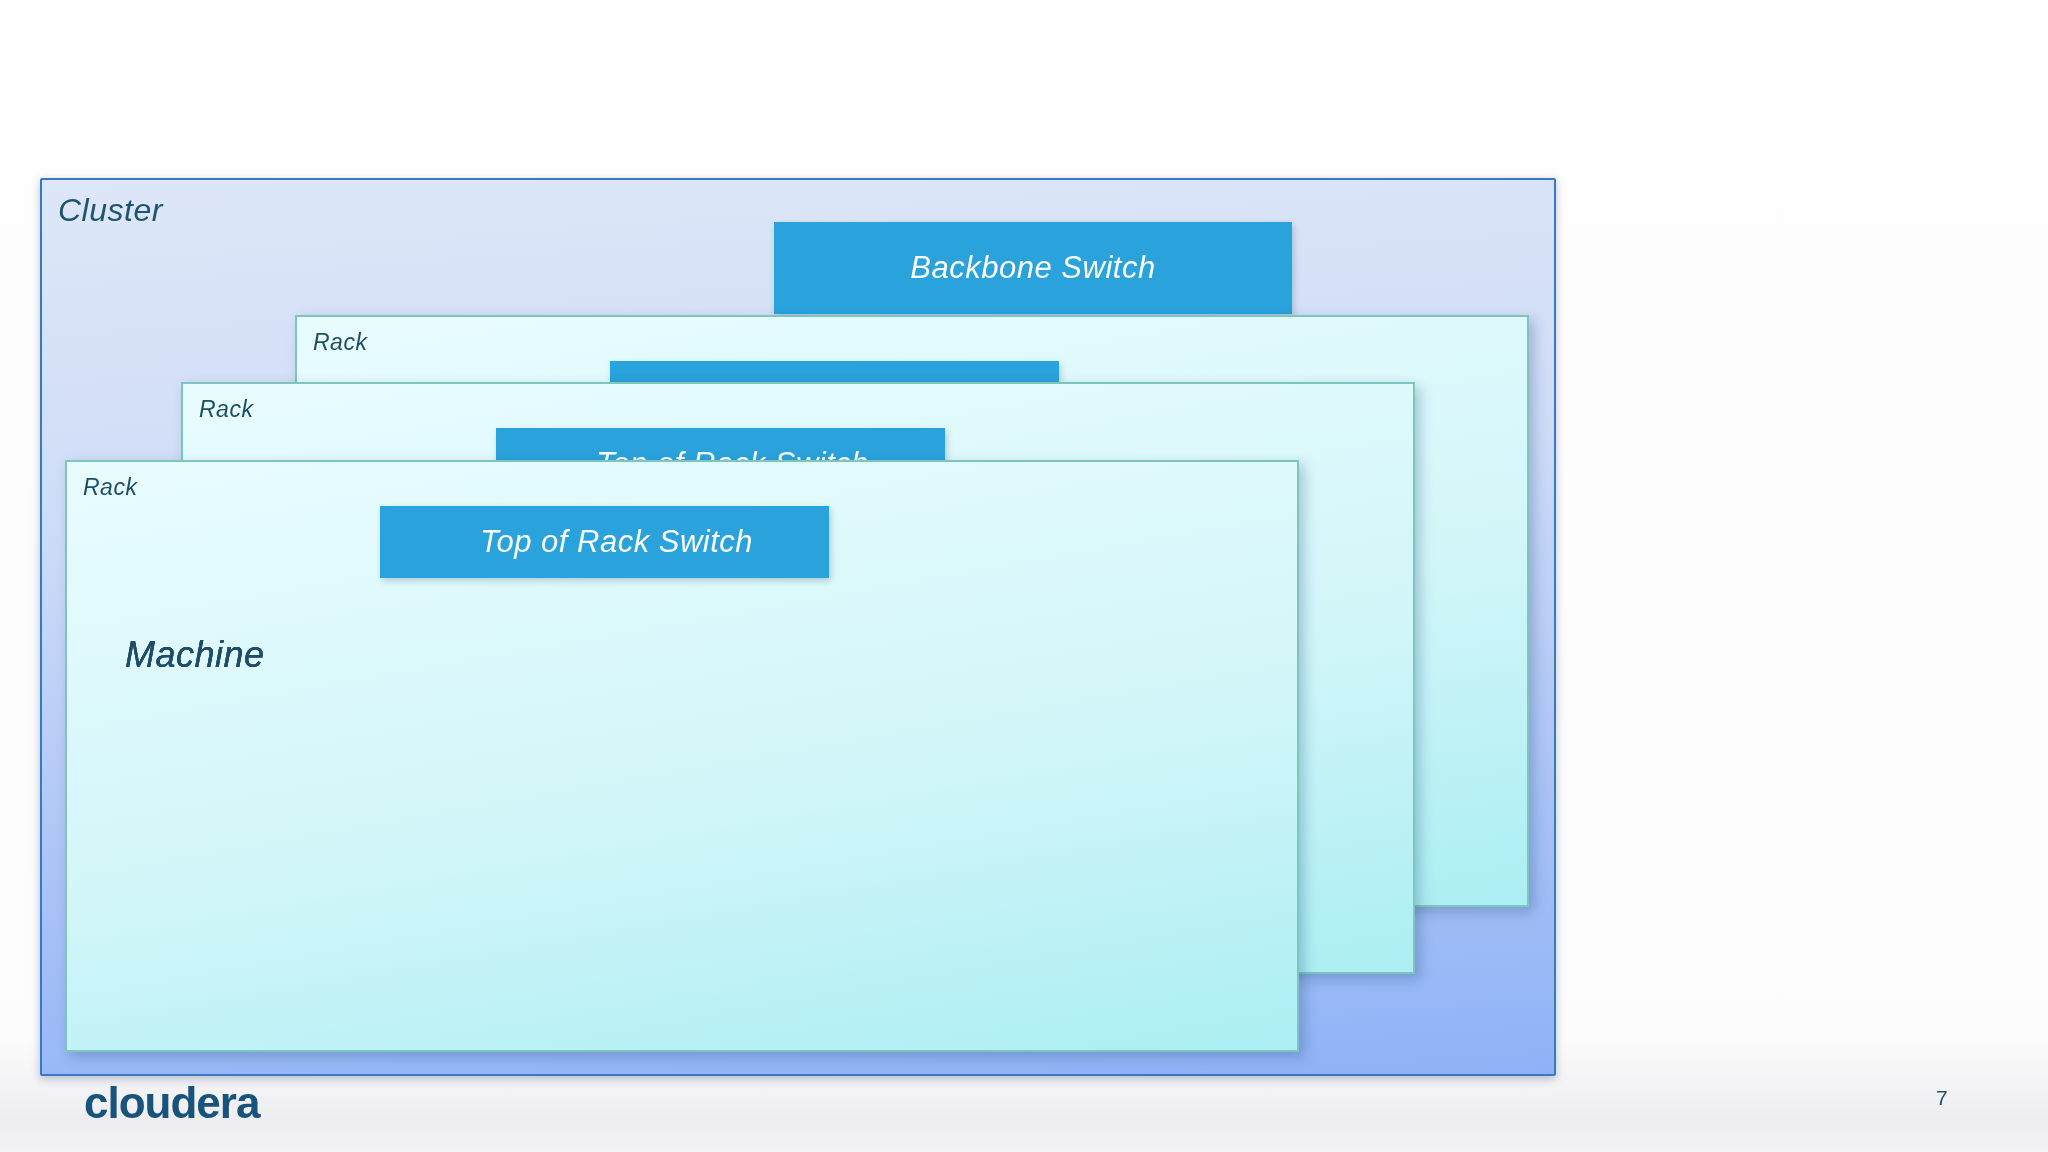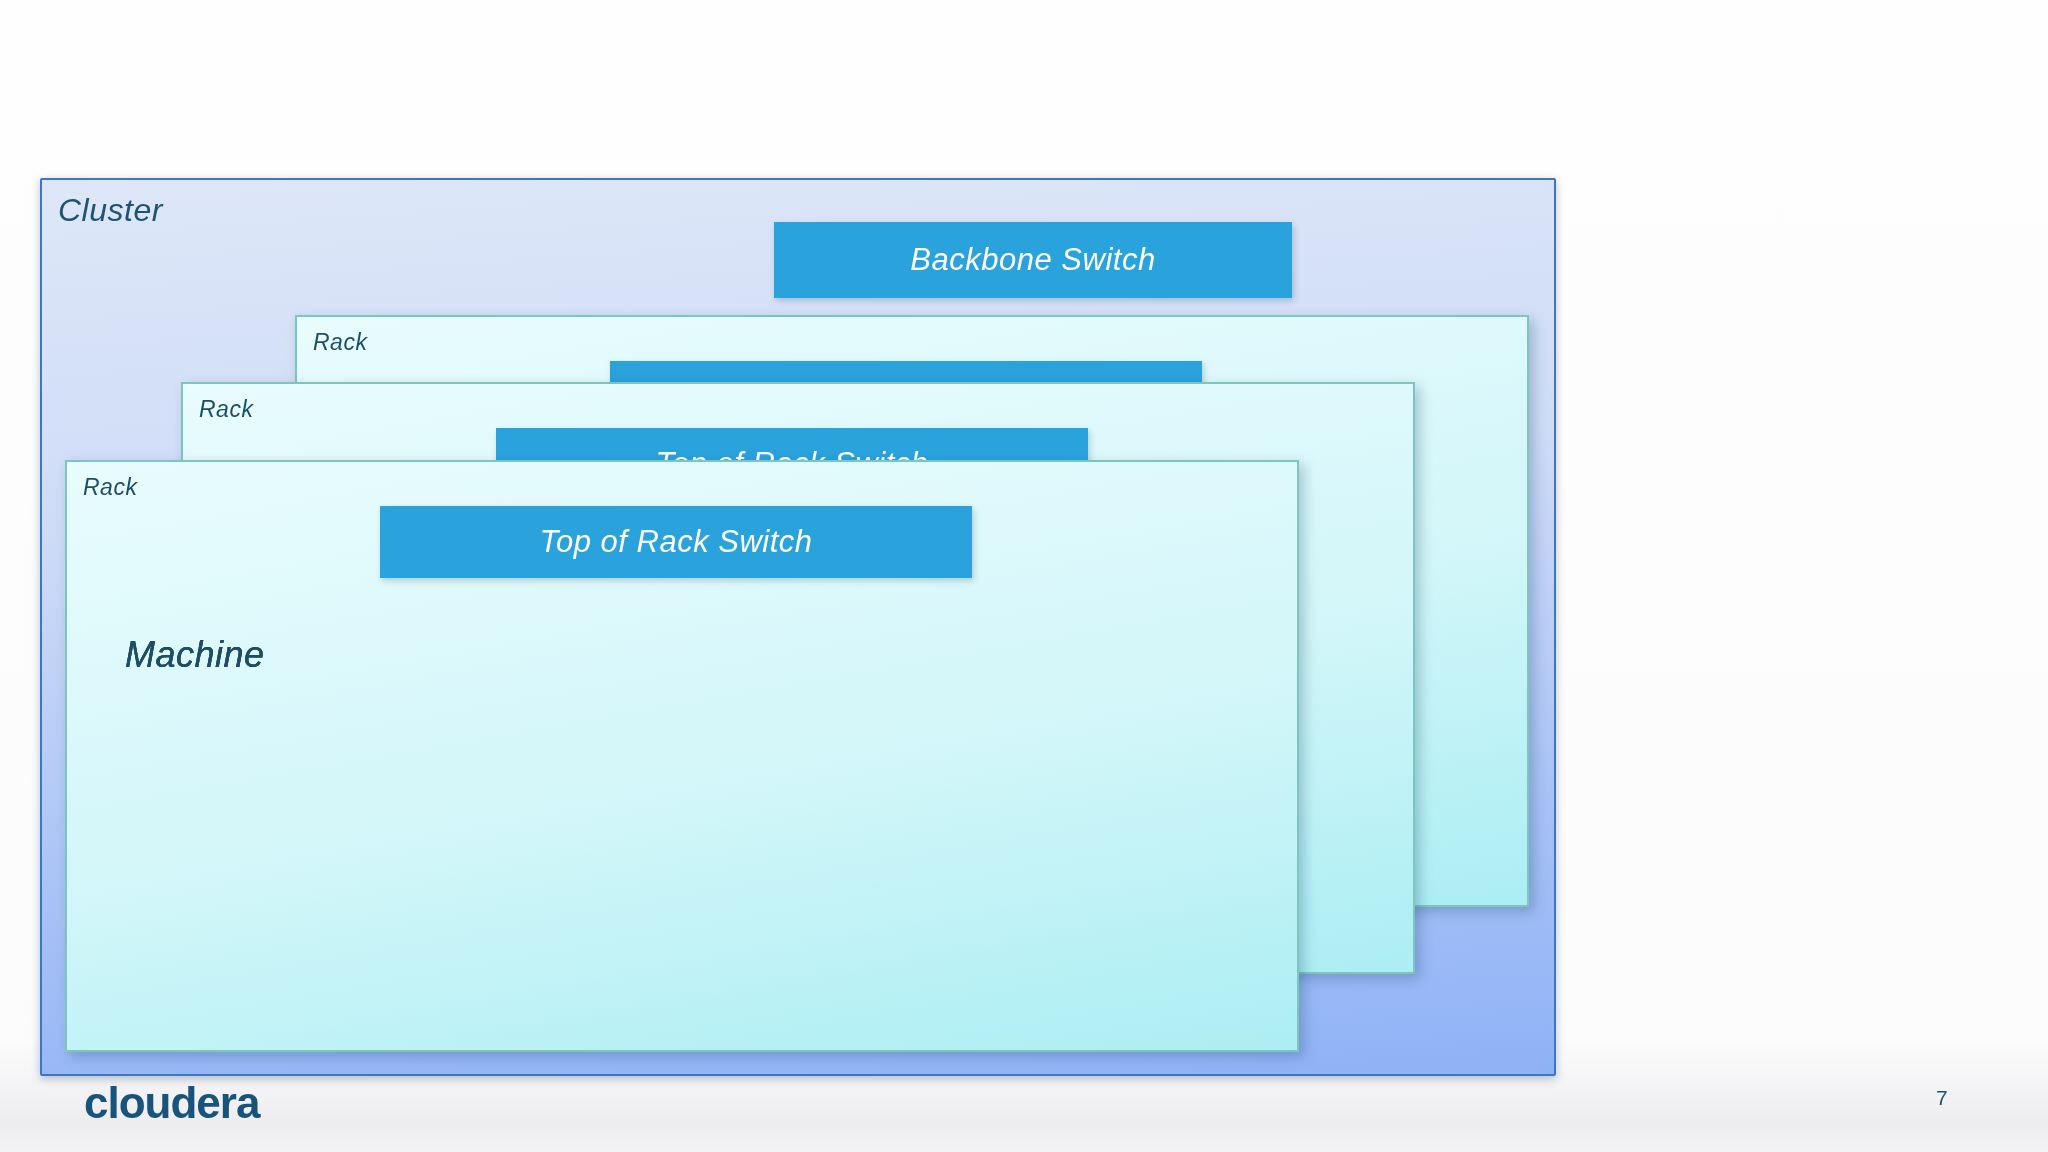--- a/index.html
+++ b/index.html
@@ -24,36 +24,36 @@
   .cluster-label{
     position:absolute; left:16px; top:12px;
     font-size:32px; color:#1e546f; letter-spacing:0.5px;
   }
   .bar{
     position:absolute; background:#2aa2db; color:#fdfeff;
     display:flex; align-items:center; justify-content:center;
     font-size:31px; font-weight:300; letter-spacing:0.5px;
     box-shadow:2px 3px 6px rgba(10,60,100,0.22); white-space:nowrap; overflow:hidden;
   }
-  .backbone{ left:732px; top:42px; width:518px; height:76px; }
+  .backbone{ left:732px; top:42px; width:518px; height:92px; }
   
   .rack{
     position:absolute; width:1234px; height:592px; box-sizing:border-box;
     border:2px solid #7ec6bd;
     background:linear-gradient(170deg,#e9fcfe 0%,#d2f6f9 55%,#abeef3 100%);
     box-shadow:5px 5px 12px rgba(23,73,107,0.28);
   }
   .rack-back  { left:253px; top:135px; z-index:1; }
   .rack-middle{ left:139px; top:202px; z-index:2; }
   .rack-front { left:23px;  top:280px; z-index:3; }
   .rack-label{
     position:absolute; left:16px; top:12px;
     font-size:23px; color:#1c4e66; letter-spacing:0.5px;
   }
-  .tor{ left:313px; top:44px; width:592px; height:72px; }
+  .tor{ left:313px; top:44px; width:425px; height:72px;padding-left:24px; }
   
   .machine{
     position:absolute; top:156px; height:423px; box-sizing:border-box;
     background:linear-gradient(180deg,#f1f6fb 0%,#e9f2f9 55%,#e0edf7 100%);
   }
   .machine::before{ 
     content:""; position:absolute; inset:0; pointer-events:none;
     background:
       repeating-linear-gradient(90deg,#17496b 0 6px,transparent 6px 12px) left top / 100% 5px no-repeat,
       repeating-linear-gradient(90deg,#17496b 0 6px,transparent 6px 12px) left bottom / 100% 5px no-repeat,

